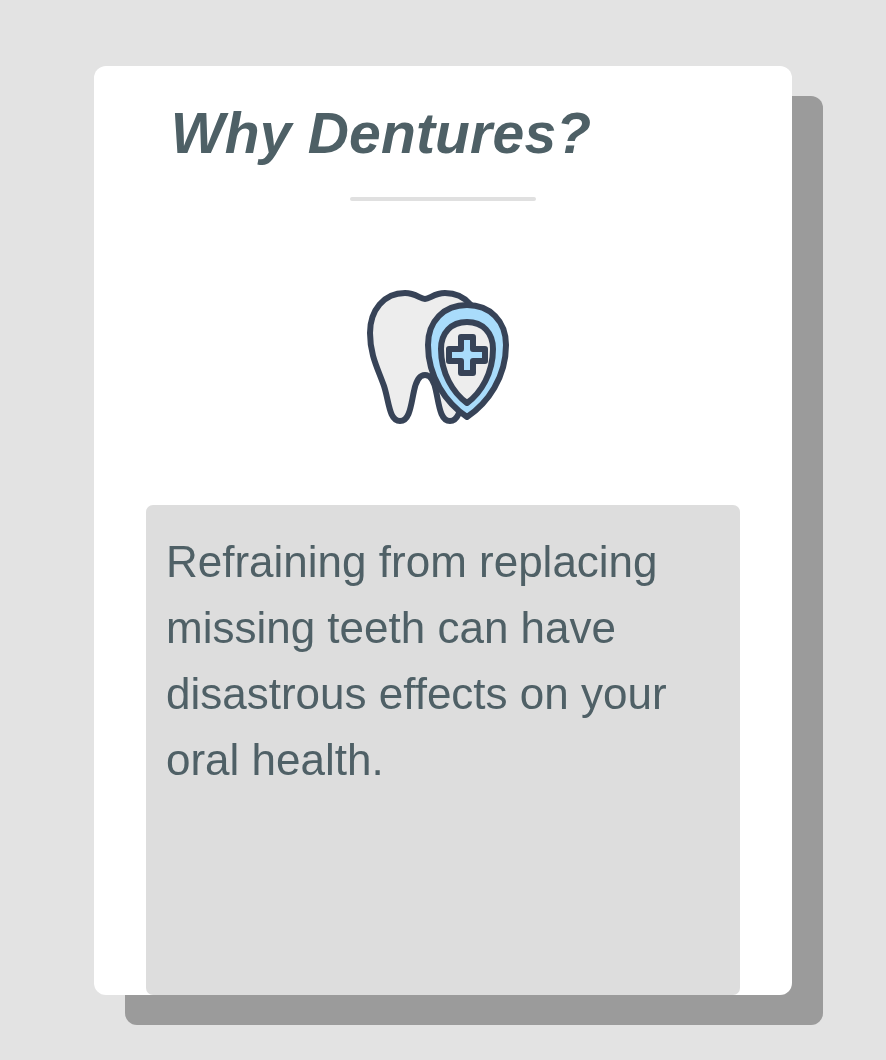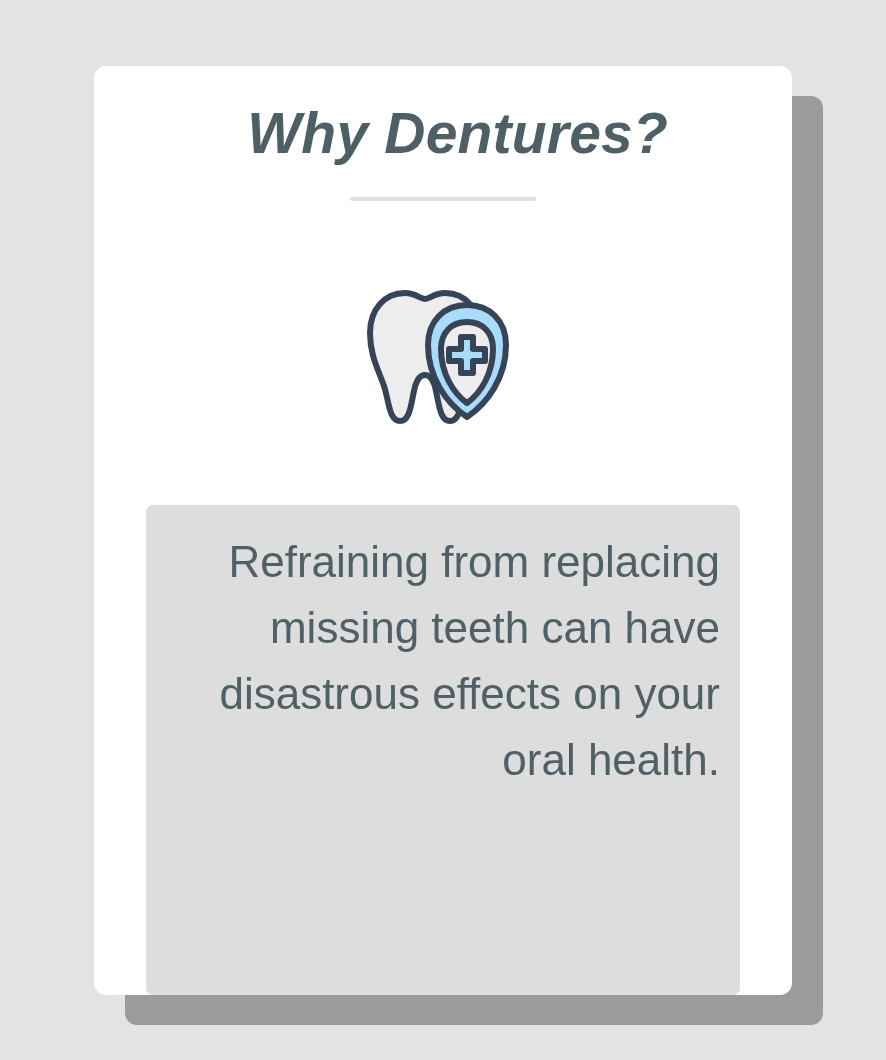--- a/index.html
+++ b/index.html
@@ -48,21 +48,21 @@
     z-index: 2;
     overflow: hidden;
   }
 
   
   .card-title {
     position: absolute;
     left: 0;
     top: 32px;
     width: 574px;
-    text-align: right;
+    text-align: center;
     font-size: 57px;
     line-height: 70px;
     font-weight: bold;
     font-style: italic;
     color: #4e6066;
     letter-spacing: 0.2px;
     white-space: nowrap;
   }
 
   
@@ -100,21 +100,21 @@
     height: 490px;
     background: #dddddd;
     border-radius: 7px;
     overflow: hidden;
   }
   .message-text {
     position: absolute;
     left: 20px;
     top: 24px;
     width: 554px;
-    text-align: right;
+    text-align: left;
     font-size: 44px;
     line-height: 66px;
     color: #4f6066;
     font-weight: normal;
   }
 </style>
 </head>
 <body>
 
 <div id="stage">

